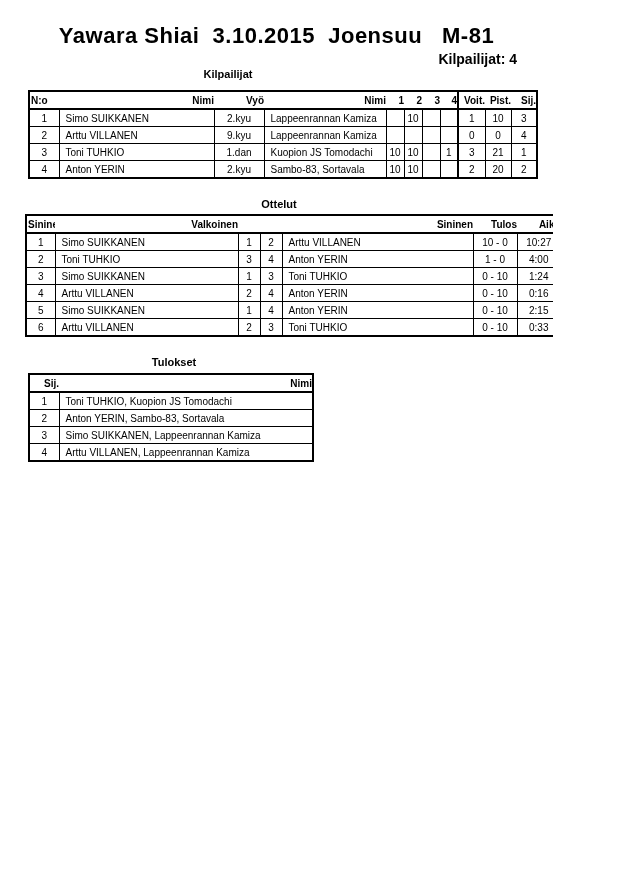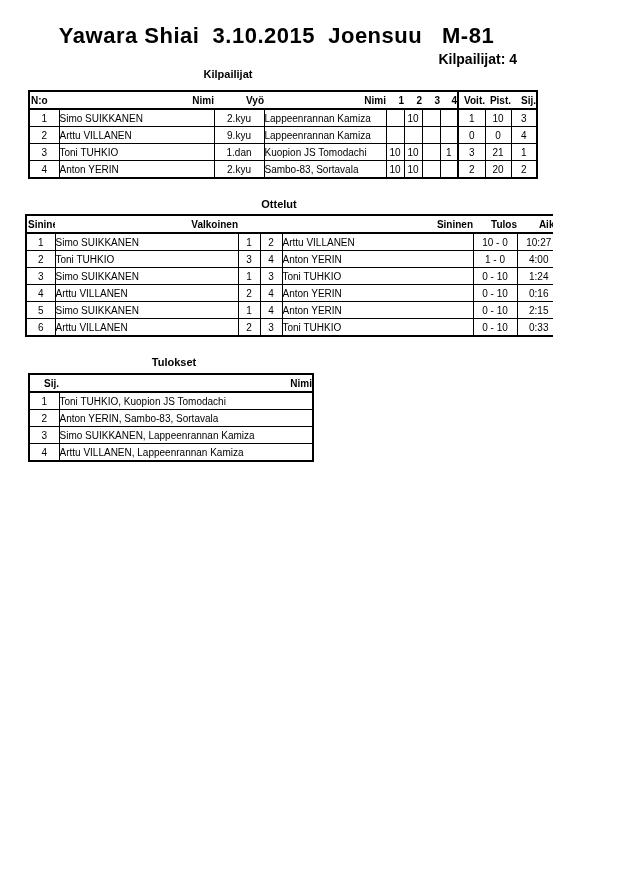--- a/index.html
+++ b/index.html
@@ -69,21 +69,21 @@
     border-left: none;
     border-right: none;
     border-bottom: 2px solid #000;
     text-align: right;
   }
   td {
     border: 1px solid #000;
     text-align: center;
   }
   .al { text-align: left; padding-left: 1px; }   
-  .l  { text-align: left; }   
+  .l  { text-align: left; padding-left: 6px; }   
   .sep { border-left: 2px solid #000 !important; } 
 </style>
 </head>
 <body>
 
 <div class="page">
 
   <div class="title">Yawara Shiai  3.10.2015  Joensuu   M-81</div>
   <div class="count-label">Kilpailijat: 4</div>
 

